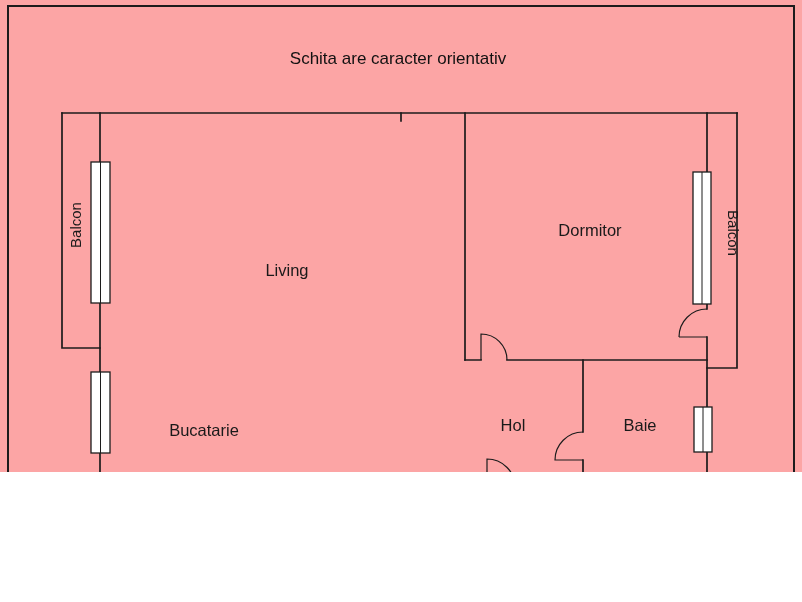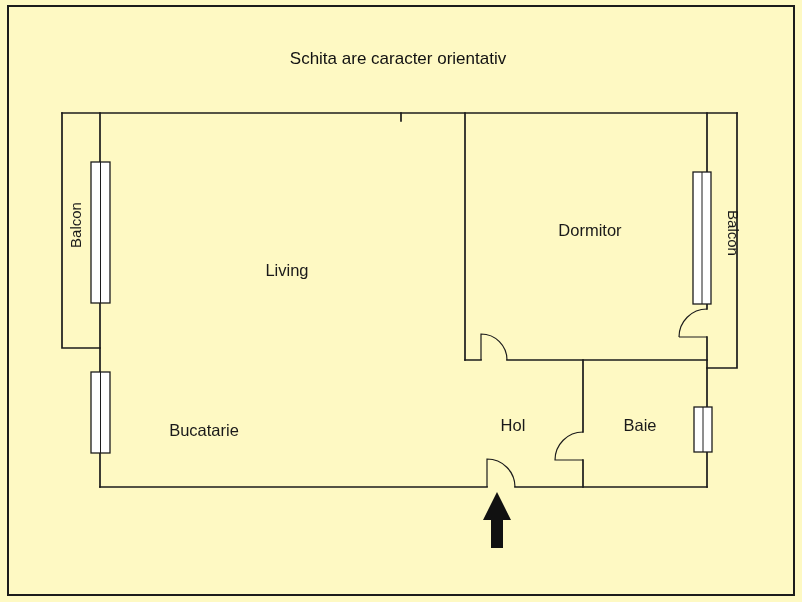--- a/index.html
+++ b/index.html
@@ -4,22 +4,22 @@
 <style>
   html, body {
     margin: 0;
     padding: 0;
     background: #ffffff;
     font-family: "Liberation Sans", sans-serif;
   }
   .canvas {
     position: relative;
     width: 802px;
-    height: 602px;
-    background: #fef9c3;
+    height: 472px;
+    background: #fca5a5;
     overflow: hidden;
   }
   svg { display: block; }
   .frame {
     fill: none;
     stroke: #1c1c1c;
     stroke-width: 2;
   }
   .wall {
     fill: none;

